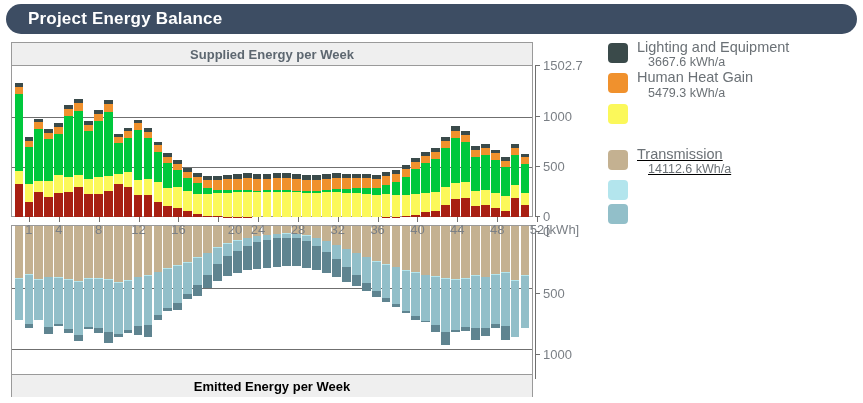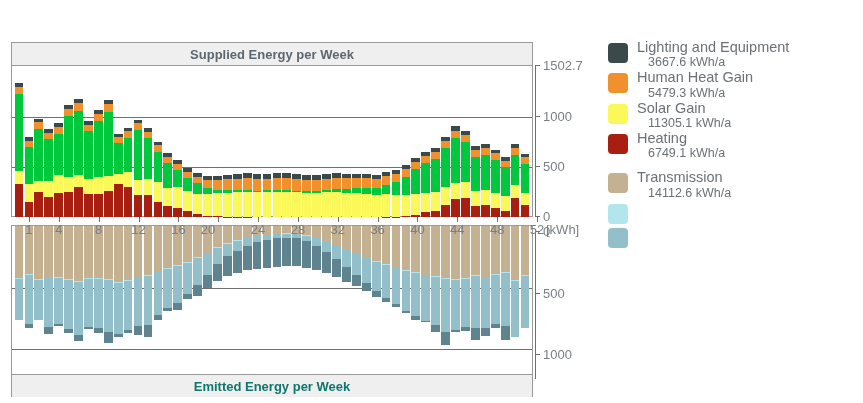--- a/index.html
+++ b/index.html
@@ -30,21 +30,21 @@
   .panel.bot{top:183px;height:172px;}
 
   .panel-head{
     height:22px;background:#efefef;border-bottom:1px solid #9a9a9a;
     display:flex;align-items:center;justify-content:center;
     font-size:13px;font-weight:bold;color:#5d6770;
   }
   .panel-foot{
     height:22px;background:#efefef;border-top:1px solid #9a9a9a;
     display:flex;align-items:center;justify-content:center;
-    font-size:13px;font-weight:bold;color:#0f766e;
+    font-size:13px;font-weight:bold;color:#000000;
   }
 
   .plot{position:relative;width:100%;box-sizing:border-box;}
   .plot.top{height:151px;}
   .plot.bot{height:148px;}
 
   .gridline{position:absolute;left:0;right:0;height:1px;background:#6f6f6f;}
 
   .bars{position:absolute;left:2px;right:2px;top:0;bottom:0;display:flex;align-items:flex-end;}
   .bars.down{align-items:flex-start;}
@@ -69,20 +69,23 @@
   .sw{width:20px;height:20px;border-radius:4px;flex:0 0 20px;margin-right:9px;margin-top:3px;}
   .lg-txt{line-height:1.05;}
   .lg-name{font-size:14.5px;color:#6b7176;white-space:nowrap;}
   .lg-val{font-size:12.5px;color:#6b7176;white-space:nowrap;padding-left:11px;margin-top:1px;}
 </style>
 </head>
 <body>
 
 <div class="app">
 
+  <div class="titlebar">
+    <span class="ttl">Project Energy Balance</span>
+  </div>
 
   <div class="charts">
 
     <div class="panel top">
       <div class="panel-head">Supplied Energy per Week</div>
       <div class="plot top" id="plot-supplied">
           <div class="gridline" style="top: 50.5142px;"></div>
           <div class="gridline" style="top: 100.757px;"></div>
         <div class="bars" id="bars-supplied">
             <div class="bar">
@@ -784,21 +787,21 @@
       <div class="xlab" style="left: 17.9808px;">1</div>
       <div class="xtick" style="left: 47.8654px;"></div>
       <div class="xlab" style="left: 47.8654px;">4</div>
       <div class="xtick" style="left: 87.7115px;"></div>
       <div class="xlab" style="left: 87.7115px;">8</div>
       <div class="xtick" style="left: 127.558px;"></div>
       <div class="xlab" style="left: 127.558px;">12</div>
       <div class="xtick" style="left: 167.404px;"></div>
       <div class="xlab" style="left: 167.404px;">16</div>
       <div class="xtick" style="left: 207.25px;"></div>
-      <div class="xlab" style="left: 197px;">20</div>
+      <div class="xlab" style="left: 224px;">20</div>
       <div class="xtick" style="left: 247.096px;"></div>
       <div class="xlab" style="left: 247.096px;">24</div>
       <div class="xtick" style="left: 286.942px;"></div>
       <div class="xlab" style="left: 286.942px;">28</div>
       <div class="xtick" style="left: 326.788px;"></div>
       <div class="xlab" style="left: 326.788px;">32</div>
       <div class="xtick" style="left: 366.635px;"></div>
       <div class="xlab" style="left: 366.635px;">36</div>
       <div class="xtick" style="left: 406.481px;"></div>
       <div class="xlab" style="left: 406.481px;">40</div>
@@ -822,34 +825,23 @@
         </div>
         <div class="lg-item">
           <div class="sw" style="background: rgb(240, 145, 45);"></div>
           <div class="lg-txt">
             <div class="lg-name">Human Heat Gain</div>
             <div class="lg-val">5479.3 kWh/a</div>
           </div>
         </div>
         <div class="lg-item">
           <div class="sw" style="background: rgb(251, 248, 90);"></div>
-          <div class="lg-txt">
-            <div class="lg-name">Solar Gain</div>
-            <div class="lg-val">11305.1 kWh/a</div>
-          </div>
-        </div>
-        <div class="lg-item">
-          <div class="sw" style="background: rgb(168, 31, 18);"></div>
-          <div class="lg-txt">
-            <div class="lg-name">Heating</div>
-            <div class="lg-val">6749.1 kWh/a</div>
-          </div>
         </div>
       </div>
-    <div class="lg-group" id="legend-emitted" style="margin-top:10px;">
+    <div class="lg-group" id="legend-emitted" style="margin-top:23px;text-decoration:underline;">
         <div class="lg-item">
           <div class="sw" style="background: rgb(196, 177, 145);"></div>
           <div class="lg-txt">
             <div class="lg-name">Transmission</div>
             <div class="lg-val">14112.6 kWh/a</div>
           </div>
         </div>
         <div class="lg-item">
           <div class="sw" style="background: rgb(179, 229, 237);"></div>
         </div>

